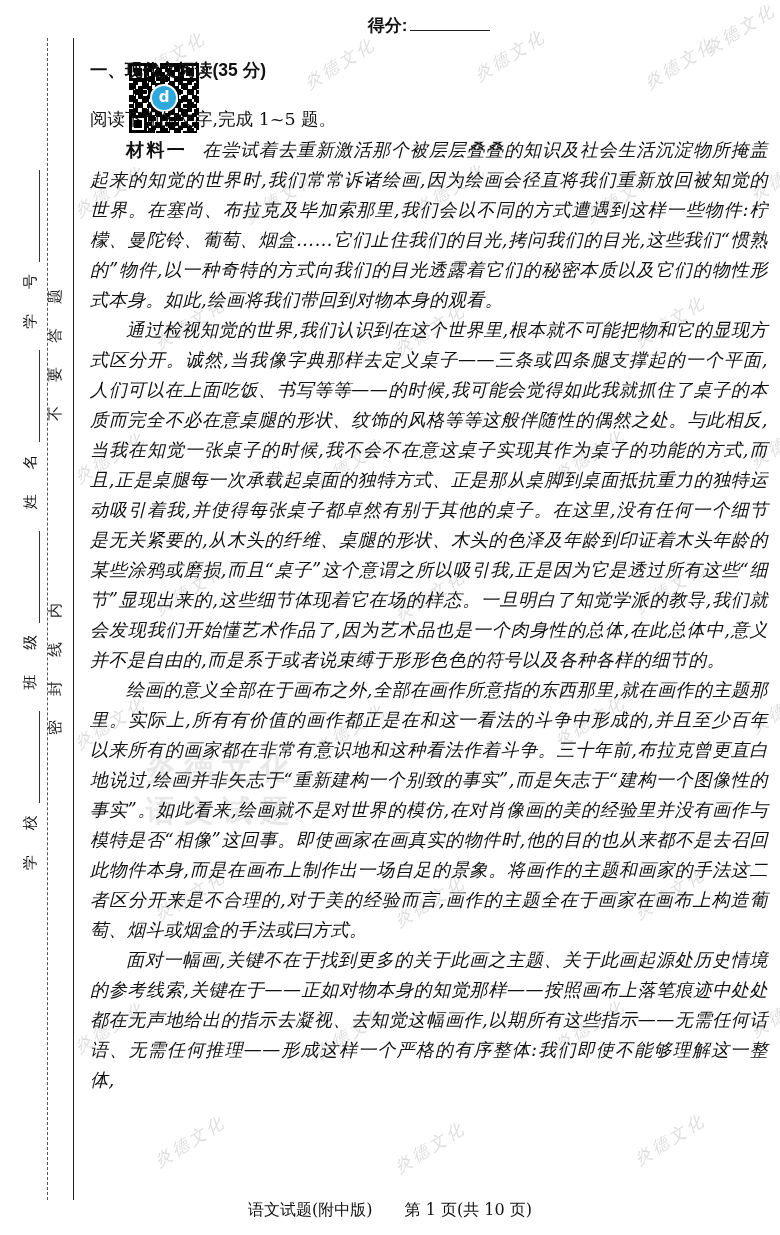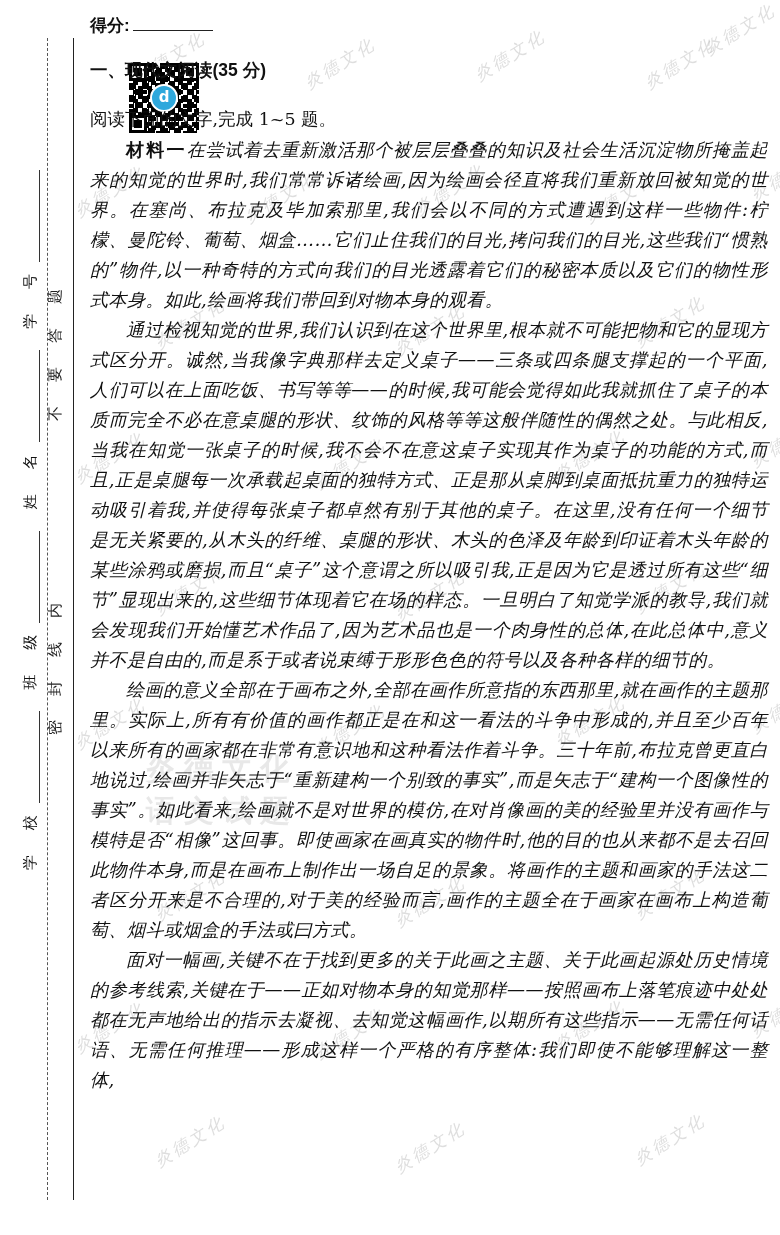--- a/index.html
+++ b/index.html
@@ -27,31 +27,31 @@
   .seal-text{position:absolute;left:-178px;top:489px;width:470px;height:22px;transform:rotate(-90deg);
         display:flex;justify-content:space-between;font-size:15px;color:#222;}
   .seal-text span{letter-spacing:24px;white-space:nowrap;}
 
   
   .content{position:absolute;left:90px;top:0;width:678px;}
   .exam-title{margin-top:21px;text-align:center;font-size:21px;font-weight:bold;font-style:italic;
         letter-spacing:1px;white-space:nowrap;}
   .subject-title{margin-top:31px;text-align:center;font-size:31px;font-weight:bold;letter-spacing:2px;}
   .exam-info{margin-top:27px;text-align:center;font-size:16.5px;}
-  .score-row{margin-top:14px;text-align:left;font-size:17px;font-weight:bold;
+  .score-row{margin-top:14px;text-align:center;font-size:17px;font-weight:bold;
         font-family:"Liberation Sans",sans-serif;}
   .score-line{display:inline-block;width:80px;height:14px;border-bottom:1.5px solid #222;margin-left:3px;}
   .h-part{margin-top:21px;font-size:17.5px;font-weight:bold;font-family:"Liberation Sans",sans-serif;}
   .h-sub{margin-top:7px;font-size:17.5px;}
   .h-instr{margin-top:25px;font-size:17.5px;}
   .material{margin-top:4px;}
   .body-p{margin:0;text-indent:2em;text-align:justify;font-size:18px;line-height:30px;
         font-style:italic;letter-spacing:.5px;}
   .mat-label{font-style:normal;font-weight:bold;font-family:Liberation Serif, serif;
-        letter-spacing:2px;}
+        margin-right:15px;letter-spacing:2px;}
 
   
   .qr{position:absolute;left:127px;top:61px;width:74px;height:74px;background:#fff;}
   .qr-grid{position:absolute;inset:2px;
      background:
        conic-gradient(#000 0 25%,#0000 0 50%,#000 0 75%,#0000 0) 0 0/13px 13px,
        conic-gradient(#000 0 25%,#fff 0 50%,#000 0 75%,#fff 0) 0 0/9px 9px;}
   .finder{position:absolute;width:12px;height:12px;border:3px solid #000;background:#fff;}
   .finder::after{content:"";position:absolute;inset:2px;background:#000;}
   .f-tl{left:2px;top:2px;} .f-tr{right:2px;top:2px;} .f-bl{left:2px;bottom:2px;}
@@ -153,14 +153,15 @@
     <div class="h-instr">阅读下面的文字,完成 1~5 题。</div>
 
     <div class="material">
       <p class="body-p"><b class="mat-label">材料一</b><span>在尝试着去重新激活那个被层层叠叠的知识及社会生活沉淀物所掩盖起来的知觉的世界时,我们常常诉诸绘画,因为绘画会径直将我们重新放回被知觉的世界。在塞尚、布拉克及毕加索那里,我们会以不同的方式遭遇到这样一些物件:柠檬、曼陀铃、葡萄、烟盒……它们止住我们的目光,拷问我们的目光,这些我们“惯熟的”物件,以一种奇特的方式向我们的目光透露着它们的秘密本质以及它们的物性形式本身。如此,绘画将我们带回到对物本身的观看。</span></p>
       <p class="body-p">通过检视知觉的世界,我们认识到在这个世界里,根本就不可能把物和它的显现方式区分开。诚然,当我像字典那样去定义桌子——三条或四条腿支撑起的一个平面,人们可以在上面吃饭、书写等等——的时候,我可能会觉得如此我就抓住了桌子的本质而完全不必在意桌腿的形状、纹饰的风格等等这般伴随性的偶然之处。与此相反,当我在知觉一张桌子的时候,我不会不在意这桌子实现其作为桌子的功能的方式,而且,正是桌腿每一次承载起桌面的独特方式、正是那从桌脚到桌面抵抗重力的独特运动吸引着我,并使得每张桌子都卓然有别于其他的桌子。在这里,没有任何一个细节是无关紧要的,从木头的纤维、桌腿的形状、木头的色泽及年龄到印证着木头年龄的某些涂鸦或磨损,而且“桌子”这个意谓之所以吸引我,正是因为它是透过所有这些“细节”显现出来的,这些细节体现着它在场的样态。一旦明白了知觉学派的教导,我们就会发现我们开始懂艺术作品了,因为艺术品也是一个肉身性的总体,在此总体中,意义并不是自由的,而是系于或者说束缚于形形色色的符号以及各种各样的细节的。</p>
       <p class="body-p">绘画的意义全部在于画布之外,全部在画作所意指的东西那里,就在画作的主题那里。实际上,所有有价值的画作都正是在和这一看法的斗争中形成的,并且至少百年以来所有的画家都在非常有意识地和这种看法作着斗争。三十年前,布拉克曾更直白地说过,绘画并非矢志于“重新建构一个别致的事实”,而是矢志于“建构一个图像性的事实”。如此看来,绘画就不是对世界的模仿,在对肖像画的美的经验里并没有画作与模特是否“相像”这回事。即使画家在画真实的物件时,他的目的也从来都不是去召回此物件本身,而是在画布上制作出一场自足的景象。将画作的主题和画家的手法这二者区分开来是不合理的,对于美的经验而言,画作的主题全在于画家在画布上构造葡萄、烟斗或烟盒的手法或曰方式。</p>
       <p class="body-p">面对一幅画,关键不在于找到更多的关于此画之主题、关于此画起源处历史情境的参考线索,关键在于——正如对物本身的知觉那样——按照画布上落笔痕迹中处处都在无声地给出的指示去凝视、去知觉这幅画作,以期所有这些指示——无需任何话语、无需任何推理——形成这样一个严格的有序整体:我们即使不能够理解这一整体,</p>
     </div>
   </div>
 
+  <div class="page-footer">语文试题(附中版)　　第 1 页(共 10 页)</div>
 
 </div>
 
 </body></html>

